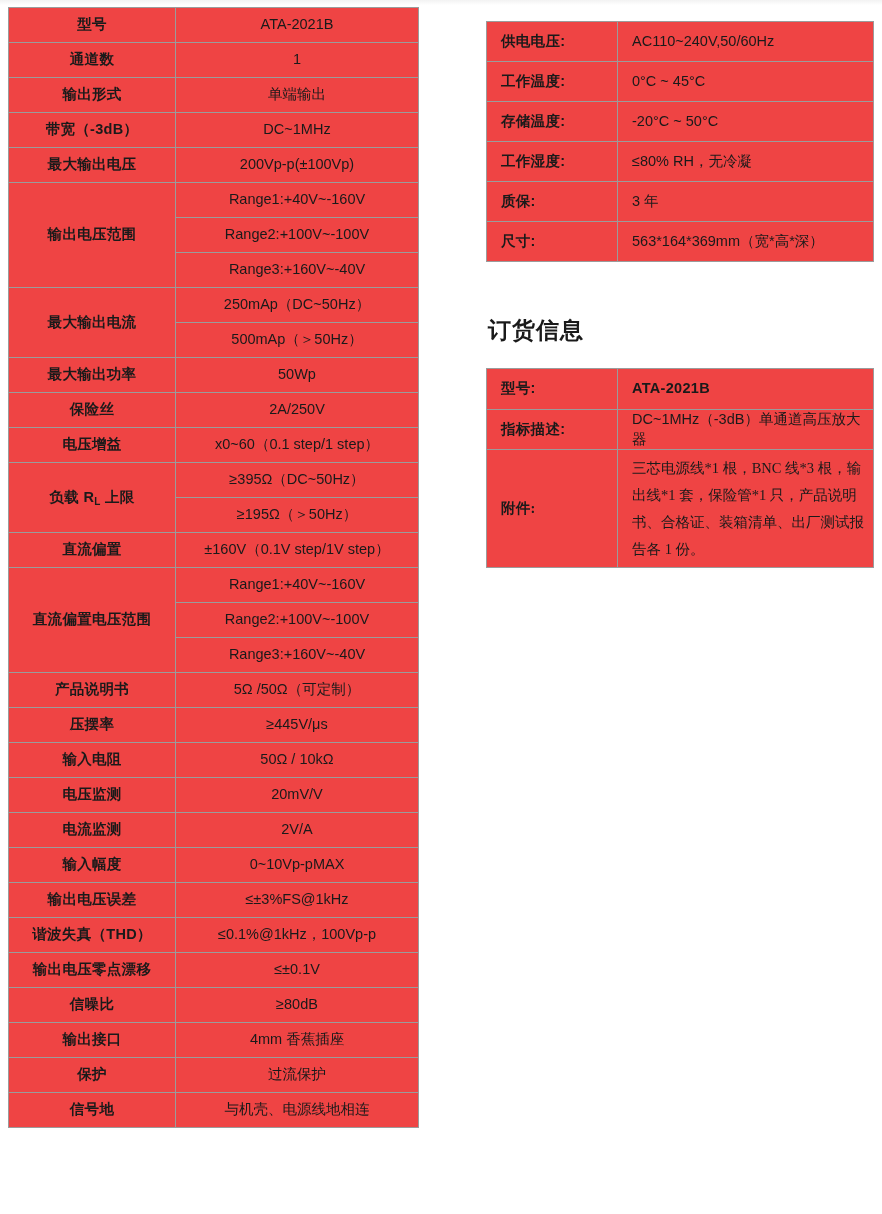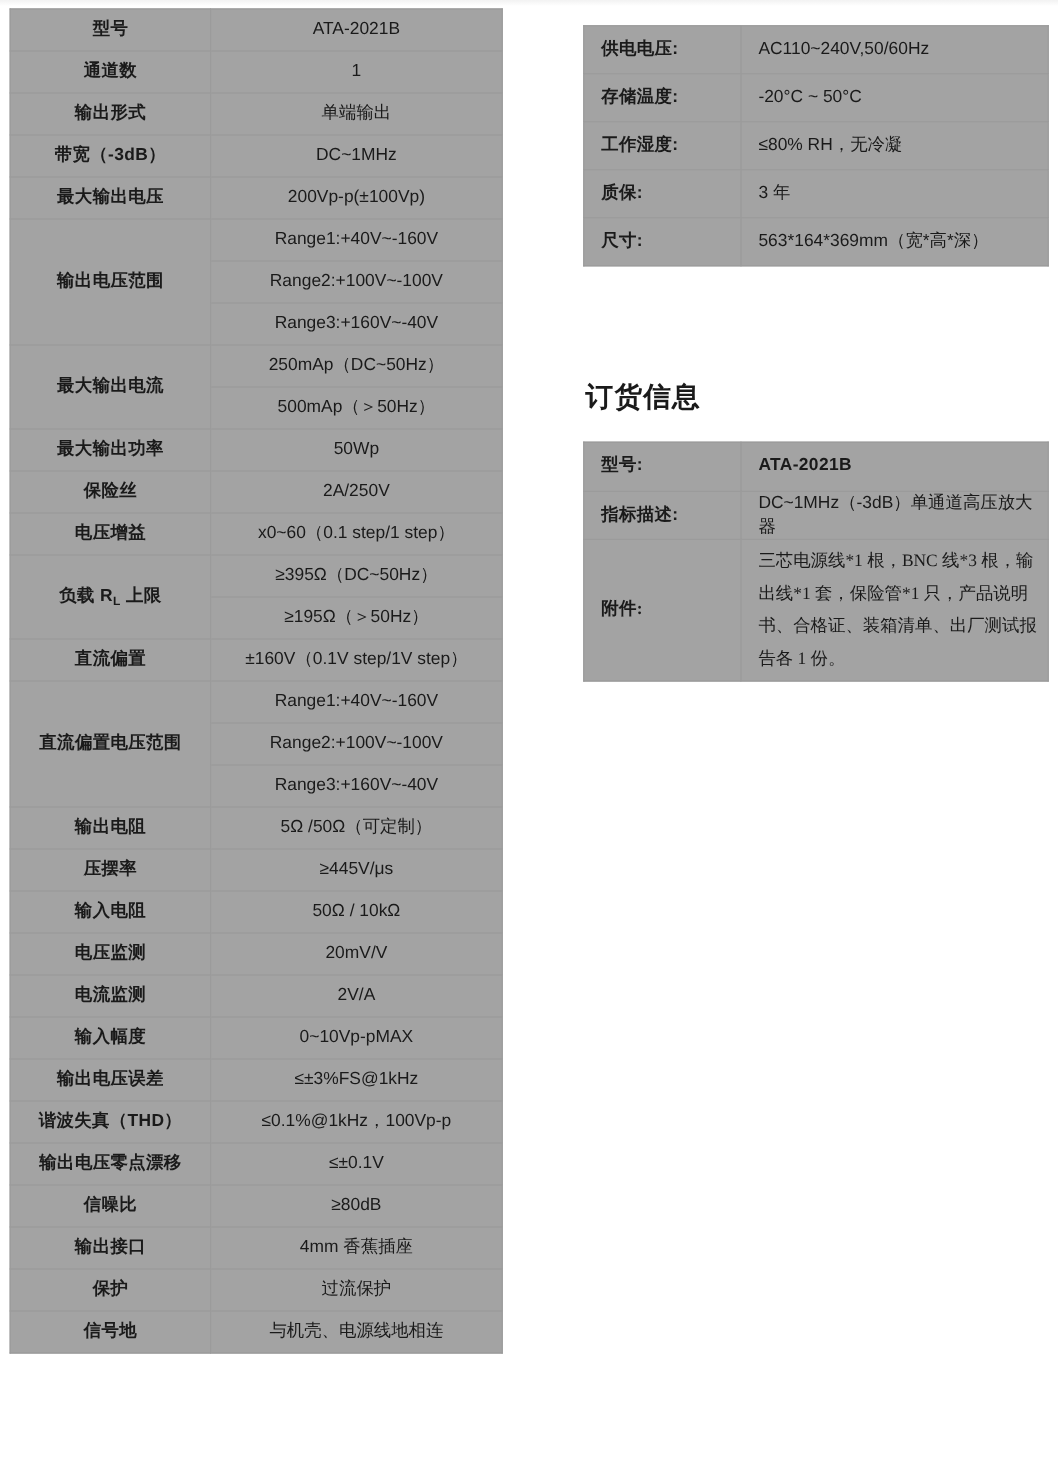--- a/index.html
+++ b/index.html
@@ -19,21 +19,21 @@
     position: absolute;
     left: 0; top: 0;
     width: 882px; height: 5px;
     background: linear-gradient(to bottom, #f2f2f2, #ffffff);
   }
 
   
   table.spec {
     border-collapse: collapse;
     table-layout: fixed;
-    background: #a3a3a3;
+    background: #ef4444;
   }
   table.spec td {
     border: 1px solid #9b9b9b;
     padding: 0 8px;
     vertical-align: middle;
     font-size: 14.5px;
     line-height: 1.35;
   }
   td.label {
     font-weight: bold;
@@ -187,21 +187,21 @@
           <td class="label" rowspan="3">直流偏置电压范围</td>
           <td class="value">Range1:+40V~-160V</td>
         </tr>
         <tr>
           <td class="value">Range2:+100V~-100V</td>
         </tr>
         <tr>
           <td class="value">Range3:+160V~-40V</td>
         </tr>
         <tr>
-          <td class="label" rowspan="1">输出电阻</td>
+          <td class="label" rowspan="1">产品说明书</td>
           <td class="value">5Ω /50Ω（可定制）</td>
         </tr>
         <tr>
           <td class="label" rowspan="1">压摆率</td>
           <td class="value">≥445V/μs</td>
         </tr>
         <tr>
           <td class="label" rowspan="1">输入电阻</td>
           <td class="value">50Ω / 10kΩ</td>
         </tr>
@@ -248,20 +248,24 @@
       </tbody>
   </table>
 </div>
 
 <div id="right-table-wrap">
   <table class="spec" id="right-table">
     <tbody id="right-tbody">
         <tr>
           <td class="label">供电电压:</td>
           <td class="value">AC110~240V,50/60Hz</td>
+        </tr>
+        <tr>
+          <td class="label">工作温度:</td>
+          <td class="value">0°C ~ 45°C</td>
         </tr>
         <tr>
           <td class="label">存储温度:</td>
           <td class="value">-20°C ~ 50°C</td>
         </tr>
         <tr>
           <td class="label">工作湿度:</td>
           <td class="value">≤80% RH，无冷凝</td>
         </tr>
         <tr>

